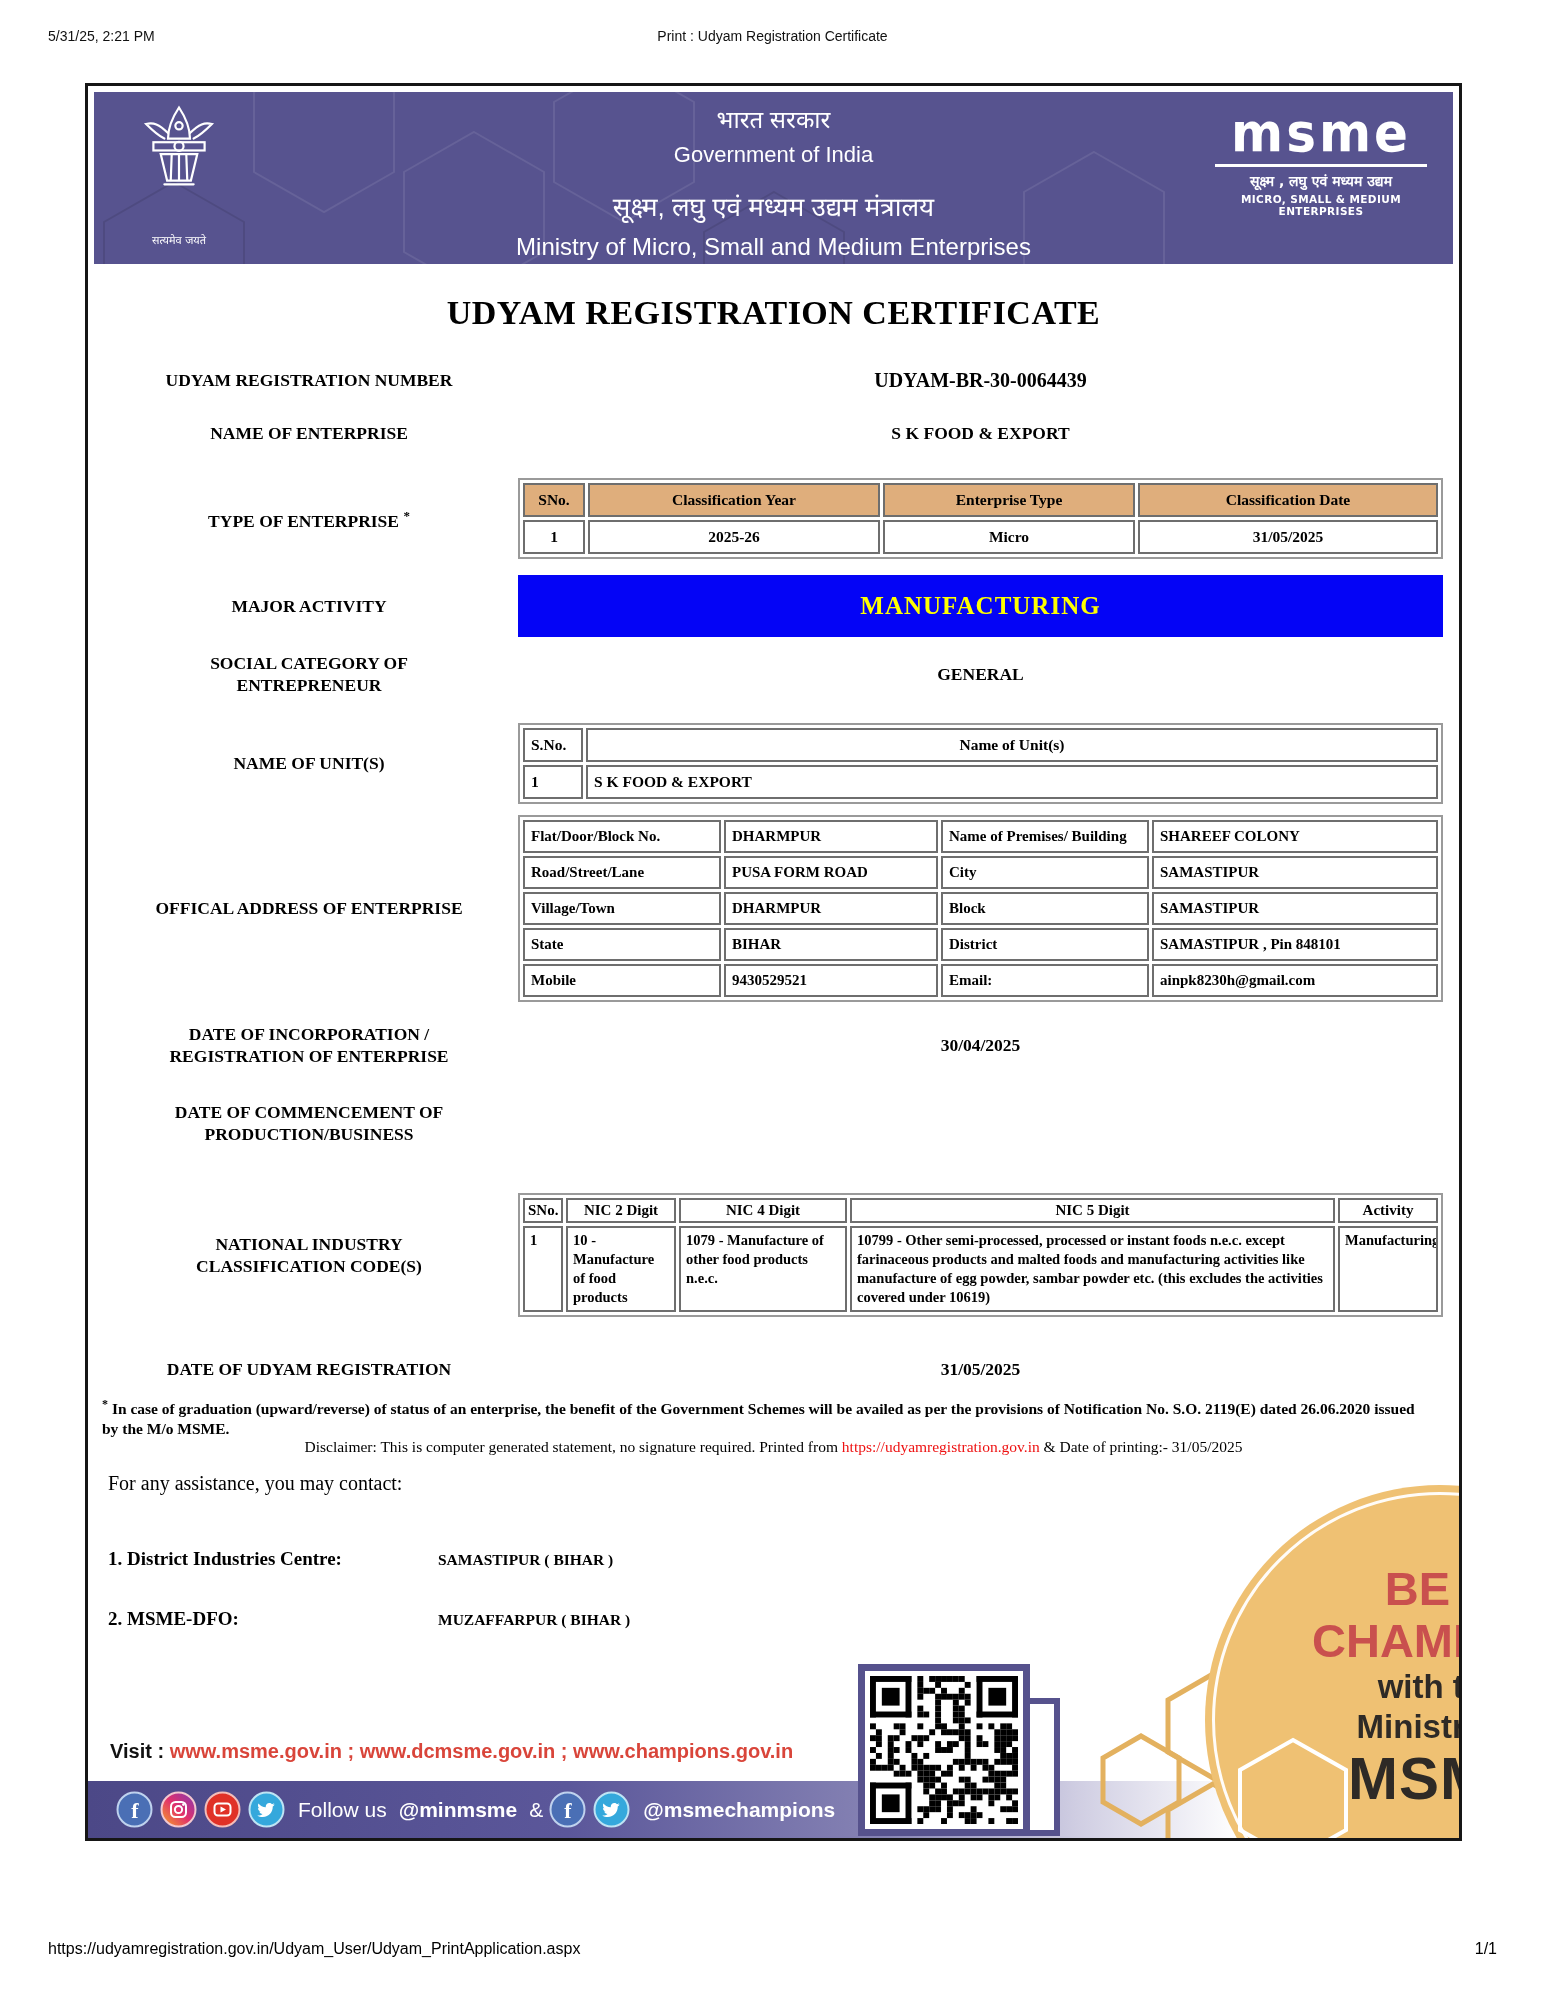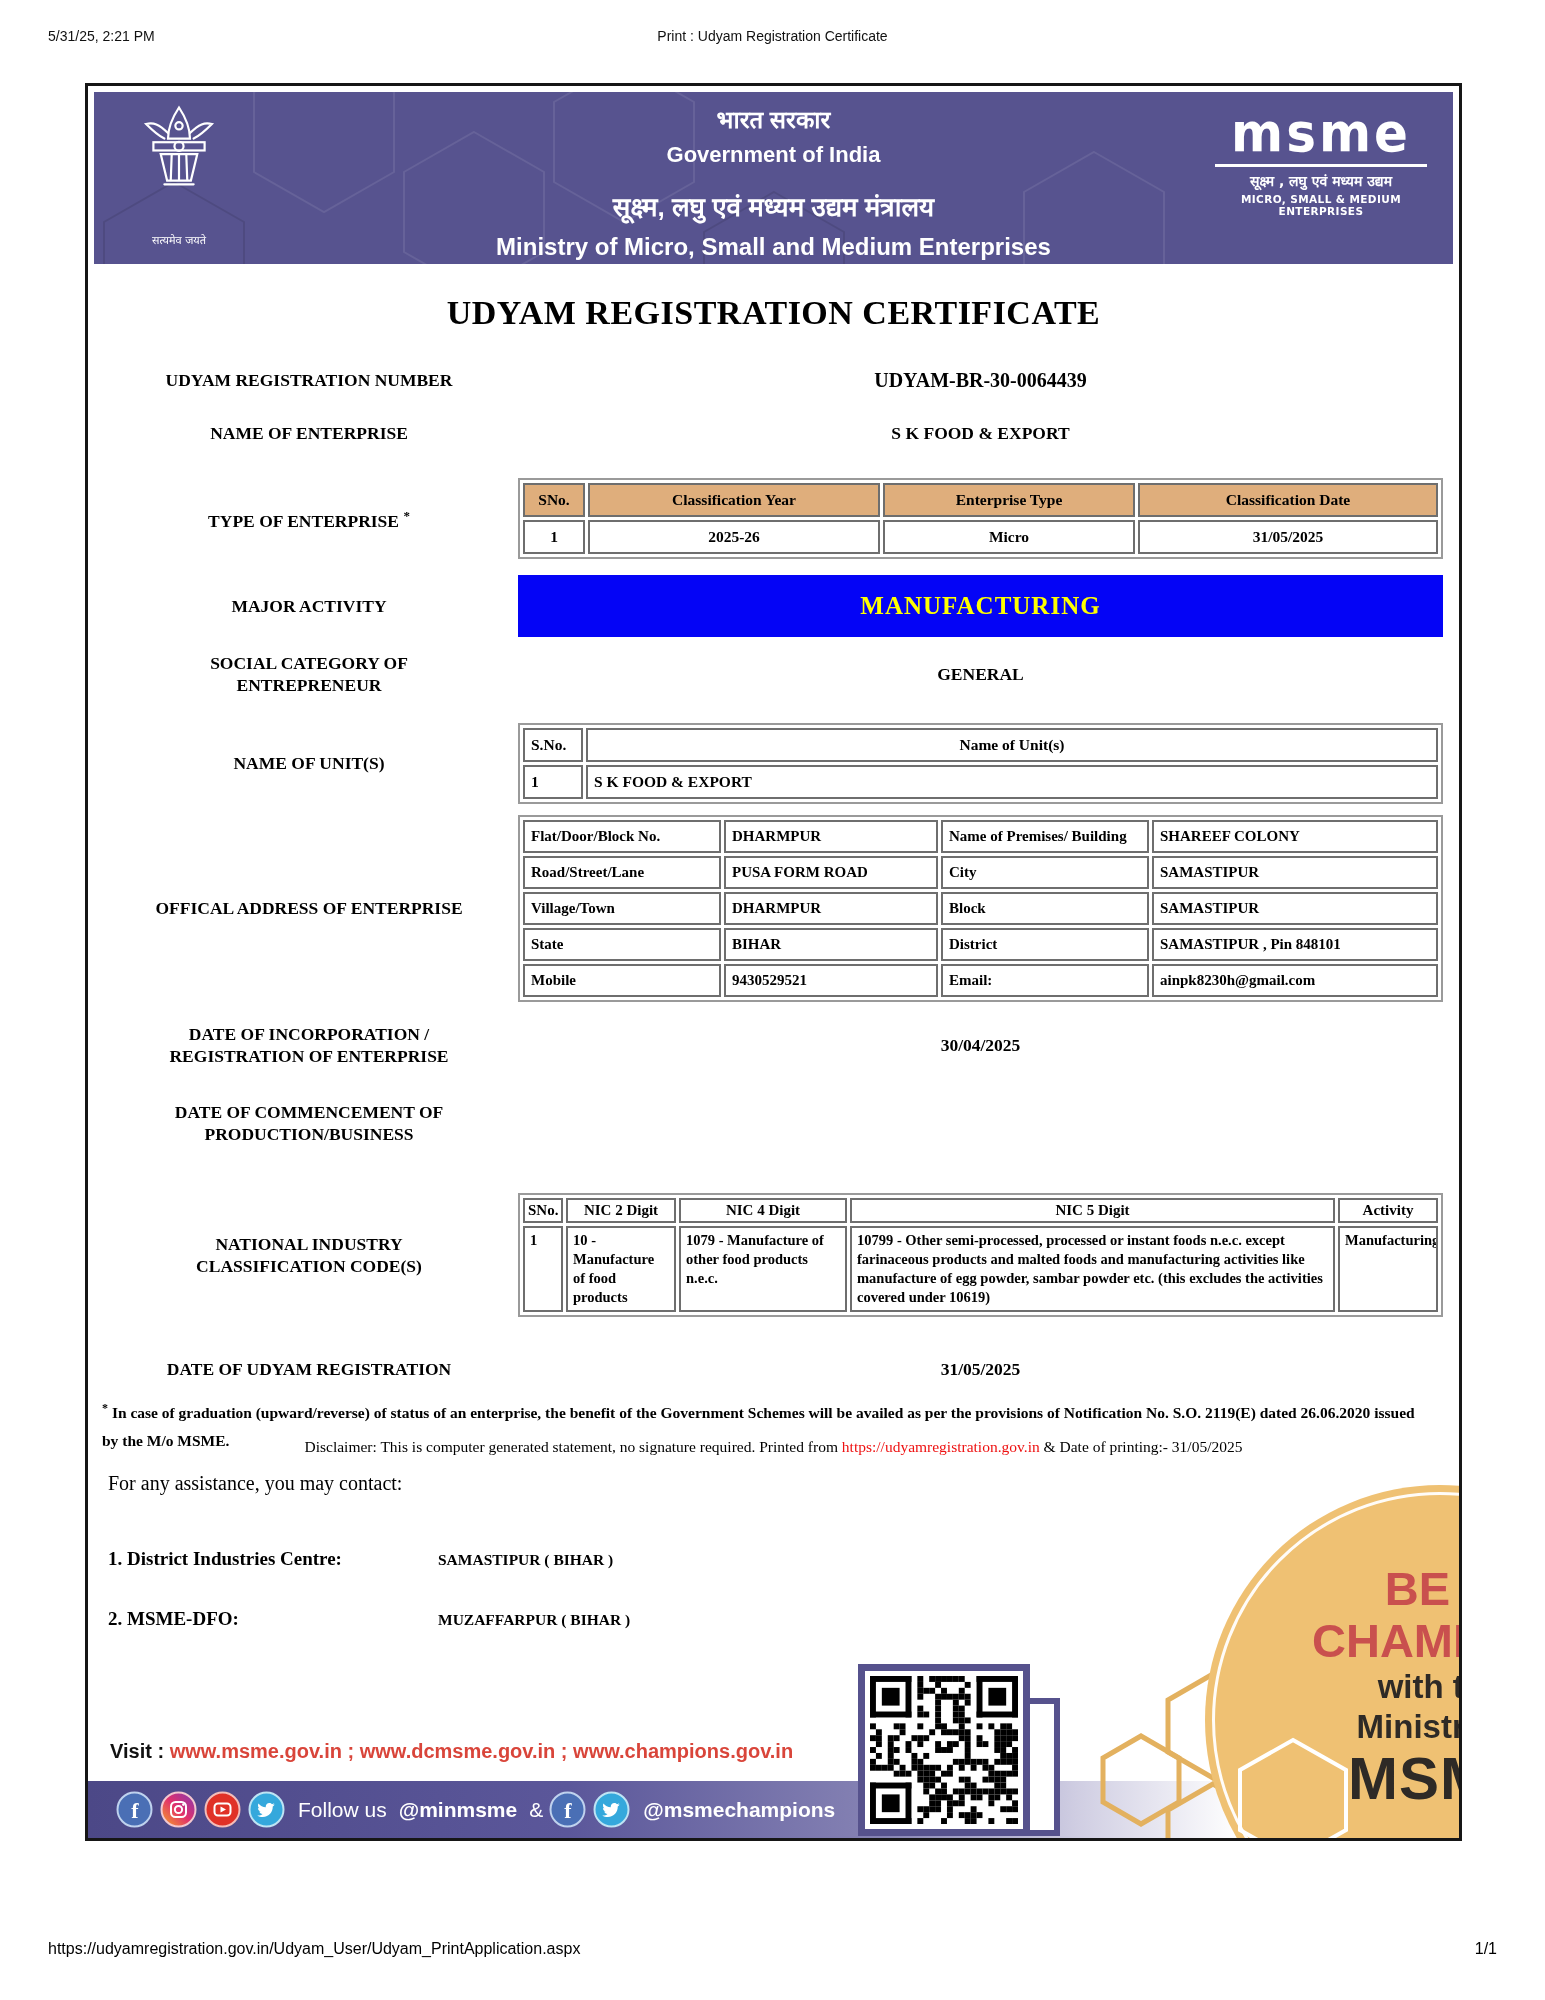--- a/index.html
+++ b/index.html
@@ -19,21 +19,21 @@
   
   .cert{position:absolute;left:85px;top:83px;width:1377px;height:1758px;
         border:3px solid #161616;background:#fff;overflow:hidden;box-sizing:border-box;}
 
   
   .banner{position:absolute;left:6px;top:6px;right:6px;height:172px;background:#57538F;overflow:hidden;}
   .hexes{position:absolute;inset:0;}
   .emblem{position:absolute;left:30px;top:10px;width:110px;height:152px;text-align:center;color:#fff;}
   .emblem-cap{font-size:11px;margin-top:-2px;font-family:"DejaVu Sans",sans-serif;}
   .banner-center{position:absolute;left:330px;right:330px;top:6px;text-align:center;color:#fff;
-                 font-family:"Liberation Sans",sans-serif;font-weight:bold;}
+                 font-family:"Liberation Sans",sans-serif;font-weight:normal;}
   .b-hi1{font-size:24px;margin-top:4px;}
   .b-en1{font-size:22px;margin-top:7px;}
   .b-hi2{font-size:26px;margin-top:20px;}
   .b-en2{font-size:24px;margin-top:9px;}
   .msme-logo{position:absolute;right:24px;top:12px;width:216px;text-align:center;color:#fff;
              font-family:"DejaVu Sans",sans-serif;}
   .logo-word{font-size:50px;font-weight:bold;letter-spacing:3px;line-height:58px;
              transform:scaleY(1.08);font-family:"DejaVu Sans",sans-serif;}
   .logo-rule{height:3px;background:#fff;margin:2px 2px 4px 2px;}
   .logo-hi{font-size:14px;font-weight:bold;}
@@ -70,21 +70,21 @@
   .type-tbl td{text-align:center;height:24px;}
   .units-tbl th{height:24px;}
   .units-tbl td{text-align:left;height:24px;}
   .addr-tbl td{text-align:left;height:23px;font-size:15px;}
   .nic-tbl th{font-size:15px;padding:2px 3px;}
   .nic-tbl td{font-size:14.5px;text-align:left;vertical-align:top;padding:3px 5px;line-height:19px;}
 
   .blue-banner{height:62px;background:#0404F6;color:#FFFF00;display:flex;align-items:center;
                justify-content:center;font-size:25px;font-weight:bold;letter-spacing:1px;}
 
-  .footnote{position:absolute;left:14px;right:26px;top:1308px;font-size:15.5px;font-weight:bold;line-height:28px;}
+  .footnote{position:absolute;left:14px;right:26px;top:1308px;font-size:15.5px;font-weight:bold;line-height:20px;}
   .footnote sup{font-size:12px;}
   .disclaimer{position:absolute;left:0;width:100%;top:1352px;text-align:center;font-size:15.5px;}
   .red-link{color:#EE1111;}
   .assist{position:absolute;left:20px;top:1386px;font-size:20px;font-weight:normal;}
   .contact{position:absolute;left:20px;display:flex;align-items:baseline;}
   .c1{top:1462px;} .c2{top:1522px;}
   .contact .c-lbl{font-size:19px;font-weight:bold;width:330px;}
   .contact .c-val{font-size:15.5px;font-weight:bold;}
 
   

